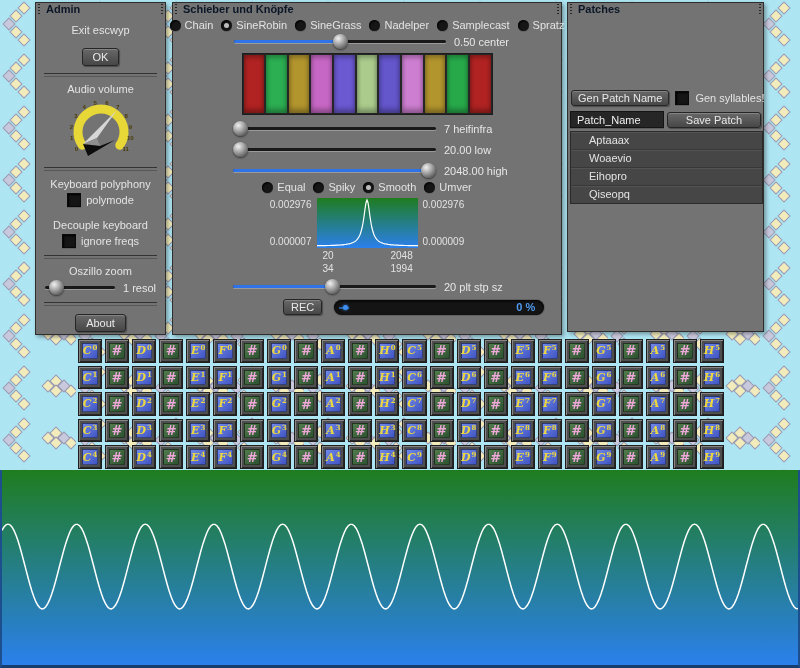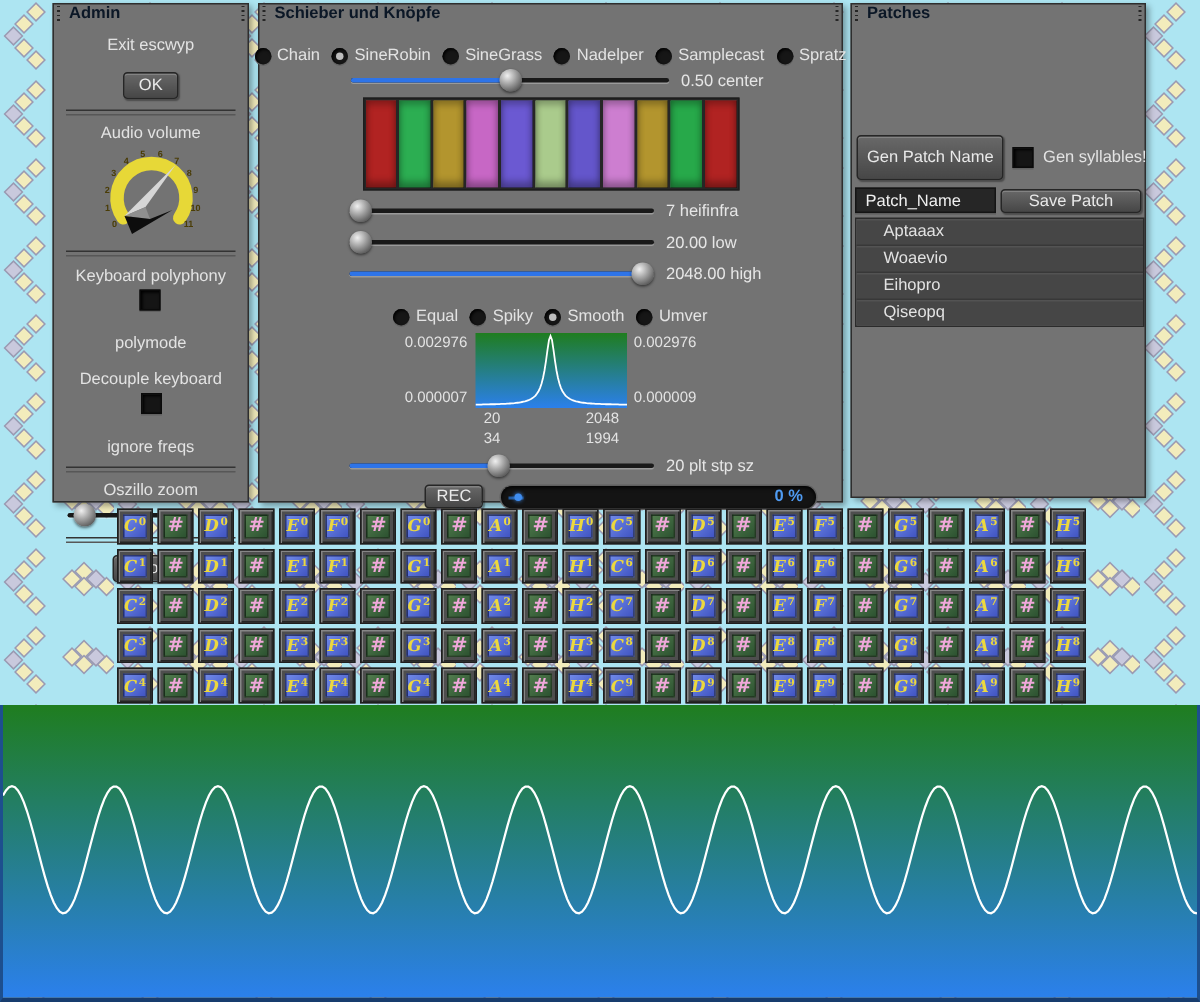--- a/index.html
+++ b/index.html
@@ -33,26 +33,26 @@
   .fill{position:absolute;left:0;top:6px;height:3px;background:#2e74e8;border-radius:2px;}
   .sknob{position:absolute;top:0;left:0;width:15px;height:15px;border-radius:50%;cursor:pointer;
          background:radial-gradient(circle at 35% 30%,#f0f0f0,#9a9a9a 45%,#3c3c3c 95%);
          box-shadow:0 1px 2px rgba(0,0,0,.55);}
   .svalue{margin-left:8px;white-space:nowrap;color:#e6e6e6;}
 
   
   #admin{left:35px;top:2px;width:131px;height:333px;}
   .admin-body{display:flex;flex-direction:column;align-items:center;}
   .admin-body>*{flex:0 0 auto;}
-  .cbrow{display:flex;align-items:center;gap:16px;margin-top:3px;flex-direction:column;}
+  .cbrow{display:flex;align-items:center;gap:5px;margin-top:3px;}
   #knob-nums text{font:bold 6px "Liberation Sans",sans-serif;fill:#4a3c05;text-anchor:middle;}
 
   
   #mixer{left:172px;top:2px;width:390px;height:333px;}
-  .rrow{display:flex;justify-content:center;margin-top:15px;}
+  .rrow{display:flex;justify-content:center;margin-top:3px;}
   .center-label{text-align:center;margin-top:2px;}
   .srow{display:flex;align-items:center;margin:6px 0 0 60px;}
   #colorbar{margin:4px auto 0;width:247px;height:58px;background:#262626;border:1px solid #1d1d1d;
             display:flex;gap:2px;padding:1px;box-sizing:content-box;}
   .stripe{flex:1;box-shadow:inset 0 3px 4px rgba(0,0,0,.25),inset 0 -4px 5px rgba(0,0,0,.3);}
   .graph-block{display:flex;justify-content:center;margin-top:5px;}
   .gcol{display:flex;flex-direction:column;justify-content:space-between;width:52px;font-size:10px;padding:1px 0;}
   .gcol.l{text-align:right;padding-right:5px;}
   .gcol.r{text-align:left;padding-left:5px;}
   .graph{width:101px;height:50px;background:linear-gradient(#1f7d1f,#2b80ec);flex:0 0 auto;}
@@ -312,21 +312,21 @@
     </div>
   </div>
 
   <div class="panel" id="patches">
     <div class="ptitle">
       <span class="handle l"></span>
       <span>Patches</span>
       <span class="handle r"></span>
     </div>
     <div class="patches-row1">
-      <span class="btn" style="padding:8px 6px;white-space:nowrap">Gen Patch Name</span>
+      <span class="btn" style="padding:1px 6px;white-space:nowrap">Gen Patch Name</span>
       <span class="checkbox"></span>
       <span style="white-space:nowrap">Gen syllables!</span>
     </div>
     <div class="patches-row2">
       <input class="patch-input" value="Patch_Name" style="">
       <span class="btn" style="padding:1px 6px;width:80px">Save Patch</span>
     </div>
     <div id="patch-list">
         <div class="patch-item">Aptaaax</div>
         <div class="patch-item">Woaevio</div>

